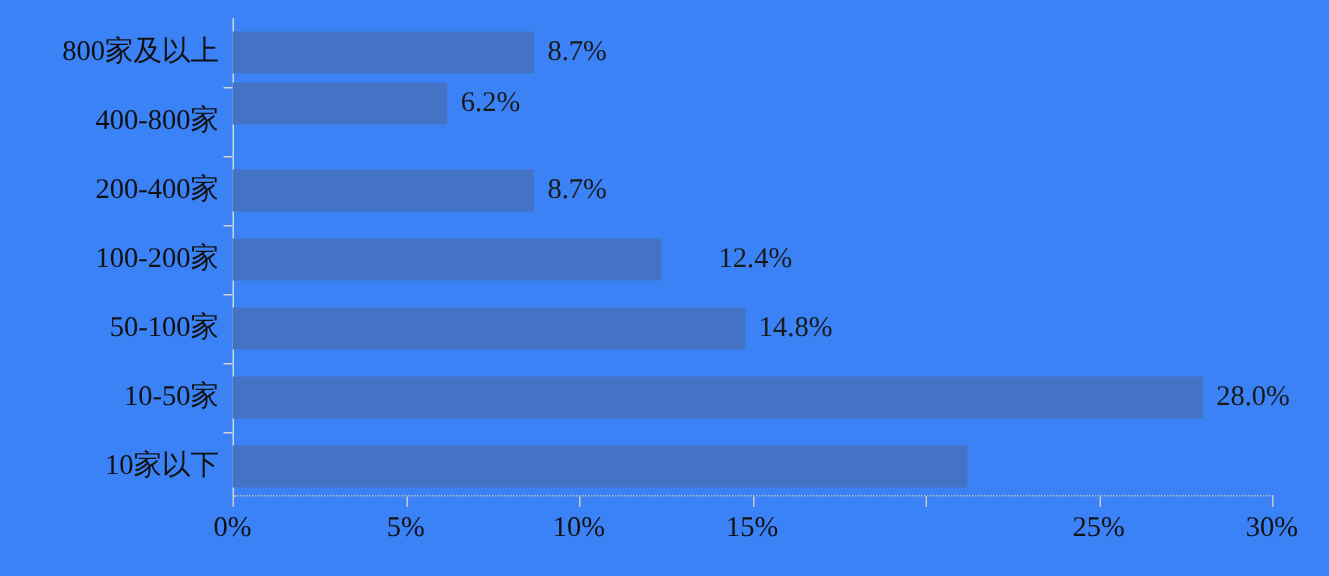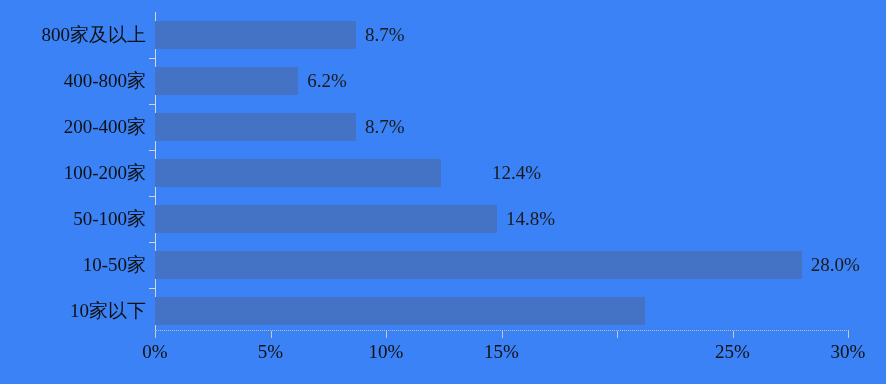--- a/index.html
+++ b/index.html
@@ -139,31 +139,31 @@
       <div class="cat-label" style="top: 276px;">10家以下</div>
     </div>
 
   <div id="y-axis-line"></div>
 
   <div id="plot-area">
       <div class="bar-row" style="top: 0px; width: 693px;">
         <div class="bar" style="width: 200.97px; background: rgb(68, 114, 196);"></div>
         <div class="bar-value" style="left: 200.97px;">8.7%</div>
       </div>
-      <div class="bar-row" style="top: 46px; width: 693px;">
+      <div class="bar-row" style="top: 34px; width: 693px;">
         <div class="bar" style="width: 143.22px; background: rgb(68, 114, 196);"></div>
         <div class="bar-value" style="left: 143.22px;">6.2%</div>
       </div>
       <div class="bar-row" style="top: 92px; width: 693px;">
         <div class="bar" style="width: 200.97px; background: rgb(68, 114, 196);"></div>
         <div class="bar-value" style="left: 200.97px;">8.7%</div>
       </div>
       <div class="bar-row" style="top: 138px; width: 693px;">
         <div class="bar" style="width: 286.44px; background: rgb(68, 114, 196);"></div>
-        <div class="bar-value" style="left: 294px; padding-left: 43px;">12.4%</div>
+        <div class="bar-value" style="left: 281px; padding-left: 43px;">12.4%</div>
       </div>
       <div class="bar-row" style="top: 184px; width: 693px;">
         <div class="bar" style="width: 341.88px; background: rgb(68, 114, 196);"></div>
         <div class="bar-value" style="left: 341.88px;">14.8%</div>
       </div>
       <div class="bar-row" style="top: 230px; width: 693px;">
         <div class="bar" style="width: 646.8px; background: rgb(68, 114, 196);"></div>
         <div class="bar-value" style="left: 646.8px;">28.0%</div>
       </div>
       <div class="bar-row" style="top: 276px; width: 693px;">

